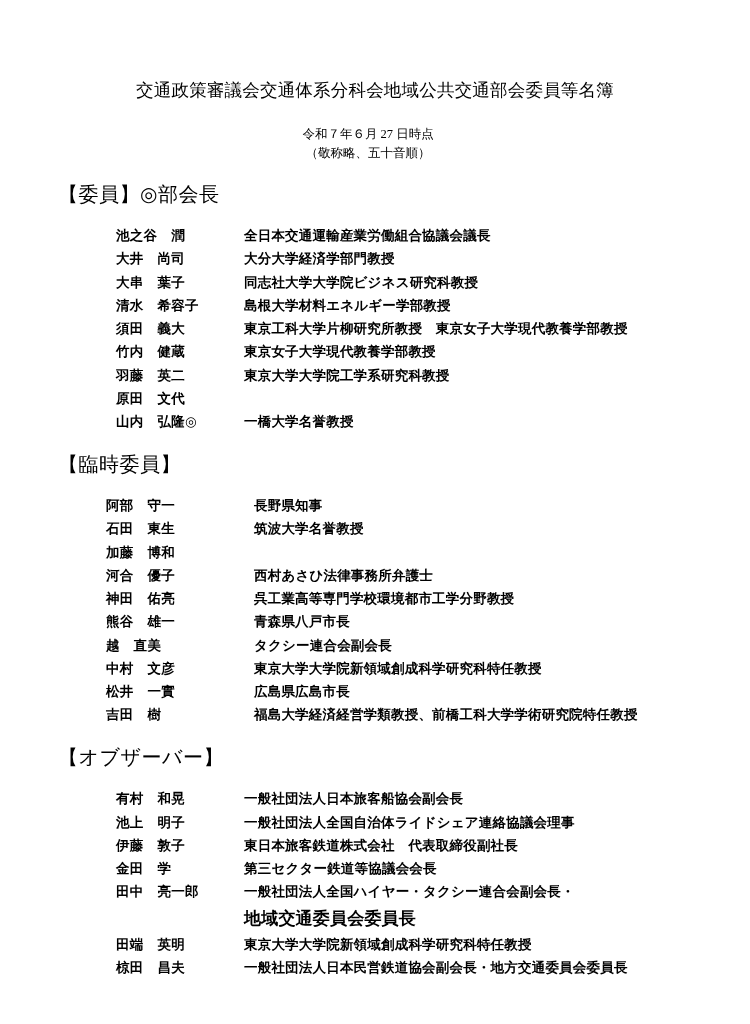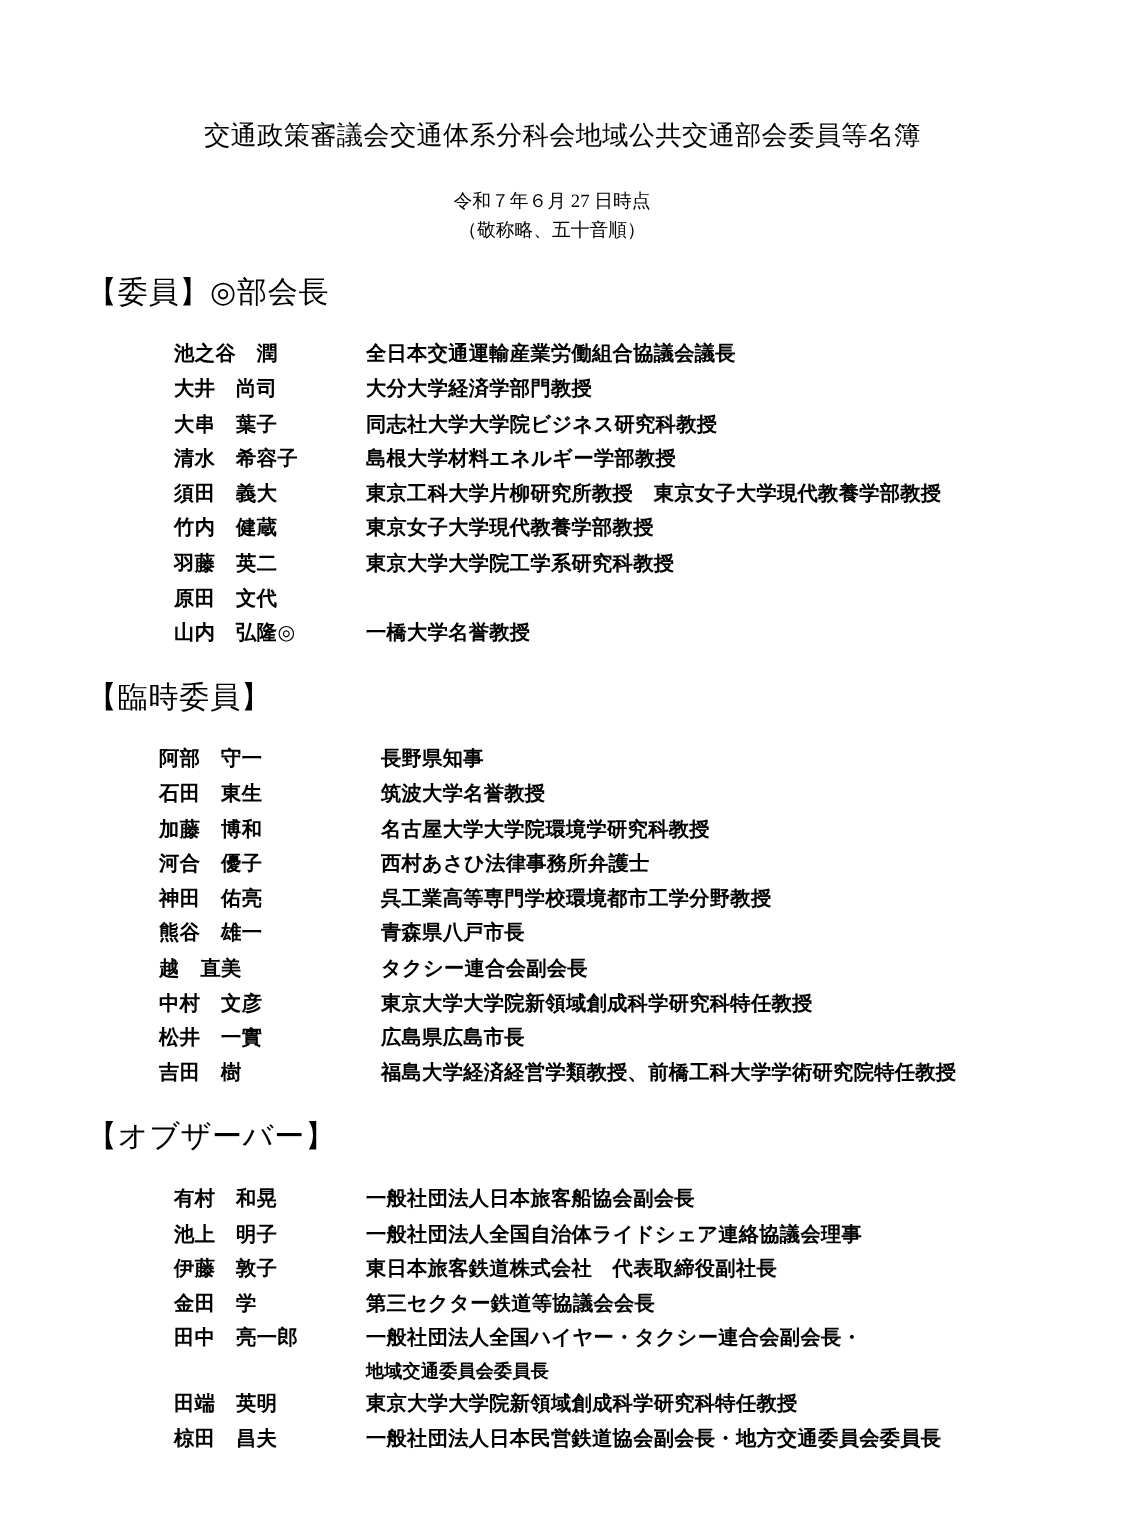--- a/index.html
+++ b/index.html
@@ -66,21 +66,21 @@
     flex: 0 0 148px;
     white-space: pre;
     letter-spacing: 0.3px;
   }
   .member-affil {
     flex: 1 1 auto;
     letter-spacing: 0.2px;
   }
   .member-affil-cont {
     padding-left: 194px;
-    font-size: 12px;
+    font-size: 17px;
     line-height: 1.72;
     letter-spacing: 0.2px;
   }
   .sec-committee .member-name { flex-basis: 128px; }
   .sec-committee .member-row { padding-left: 56px; }
   .sec-temp .member-row { padding-left: 46px; }
   .sec-temp .member-name { flex-basis: 148px; }
   .sec-observer .member-row { padding-left: 56px; }
   .sec-observer .member-name { flex-basis: 128px; }
   .sec-observer .member-affil-cont { padding-left: 184px; }
@@ -144,21 +144,20 @@
       <li class="member-row">
         <span class="member-name">阿部　守一</span>
         <span class="member-affil">長野県知事</span>
       </li>
       <li class="member-row">
         <span class="member-name">石田　東生</span>
         <span class="member-affil">筑波大学名誉教授</span>
       </li>
       <li class="member-row">
         <span class="member-name">加藤　博和</span>
-        <span class="member-affil">名古屋大学大学院環境学研究科教授</span>
       </li>
       <li class="member-row">
         <span class="member-name">河合　優子</span>
         <span class="member-affil">西村あさひ法律事務所弁護士</span>
       </li>
       <li class="member-row">
         <span class="member-name">神田　佑亮</span>
         <span class="member-affil">呉工業高等専門学校環境都市工学分野教授</span>
       </li>
       <li class="member-row">

